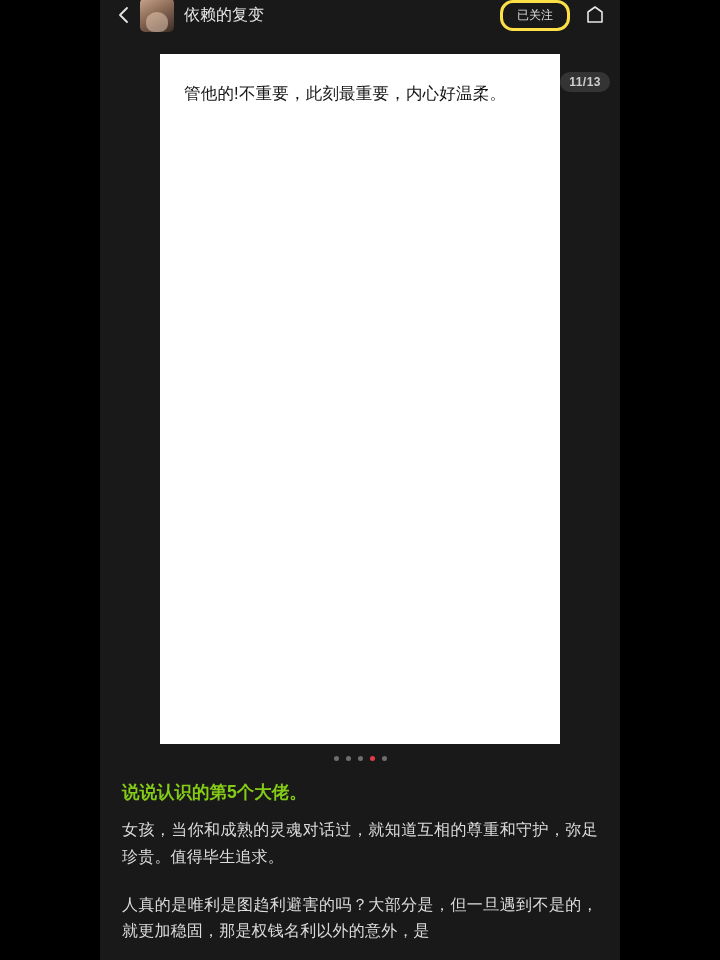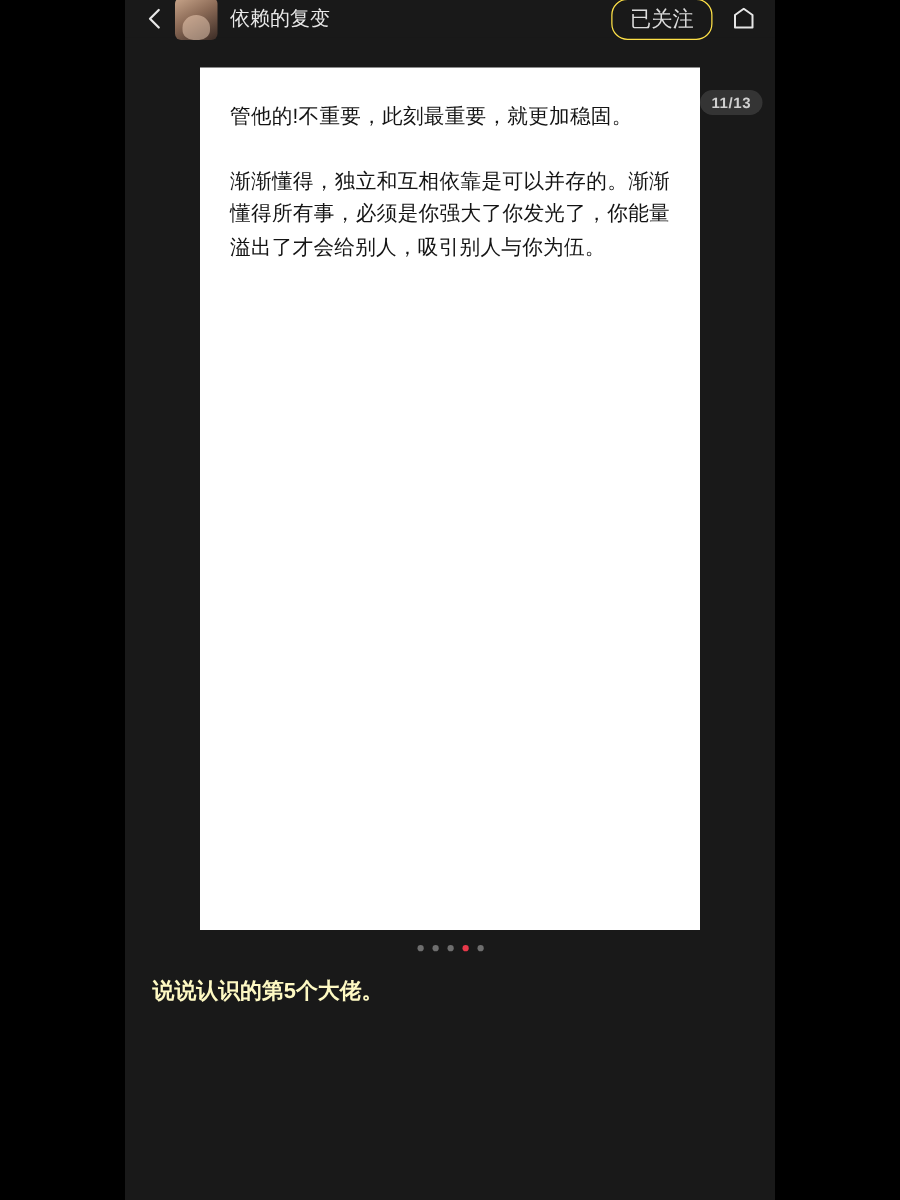--- a/index.html
+++ b/index.html
@@ -73,23 +73,23 @@
     white-space: nowrap;
     overflow: hidden;
   }
   .topbar-right {
     margin-left: auto;
     display: flex;
     align-items: center;
     gap: 14px;
   }
   .follow-btn {
-    border: 1px solid #fde047;
+    border: 3px solid #fde047;
     color: #dcdcdc;
-    font-size: 17px;
+    font-size: 12px;
     border-radius: 13px;
     padding: 4px 14px;
     background: transparent;
     white-space: nowrap;
   }
   .share-icon {
     width: 22px;
     height: 22px;
     display: flex;
     align-items: center;
@@ -144,21 +144,21 @@
     background: #6e6e6e;
   }
   .dot.active {
     background: #e8394a;
   }
   
   .post-body {
     padding: 6px 22px 0 22px;
   }
   .post-title {
-    color: #fef9c3;
+    color: #84cc16;
     font-size: 17.5px;
     font-weight: bold;
     line-height: 1.5;
     margin: 6px 0 12px 0;
   }
   .post-para {
     color: #dcdcdc;
     font-size: 16px;
     line-height: 1.65;
     margin: 0 0 22px 0;
@@ -187,31 +187,32 @@
             <path d="M3,6 L10,1 L17,6 L17,16 L3,16 Z" fill="none" stroke="#e6e6e6" stroke-width="1.6" stroke-linejoin="round"></path>
           </svg>
         </div>
       </div>
     </div>
 
     <div class="card-wrap">
       <div class="date-badge">11/13</div>
 
       <div class="card">
-        <p>管他的!不重要，此刻最重要，就更加稳固。</p>
-        <p>渐渐懂得，独立和互相依靠是可以并存的。渐渐懂得所有事，必须是你强大了你发光了，你能量溢出了才会给别人，吸引别人与你为伍。</p>
+        <p>管他的!不重要，此刻最重要，内心好温柔。</p>
       </div>
 
       <div class="dots">
         <span class="dot"></span>
         <span class="dot"></span>
         <span class="dot"></span>
         <span class="dot active"></span>
         <span class="dot"></span>
       </div>
     </div>
 
     <div class="post-body">
       <div class="post-title">说说认识的第5个大佬。</div>
+      <p class="post-para">女孩，当你和成熟的灵魂对话过，就知道互相的尊重和守护，弥足珍贵。值得毕生追求。</p>
+      <p class="post-para">人真的是唯利是图趋利避害的吗？大部分是，但一旦遇到不是的，就更加稳固，那是权钱名利以外的意外，是</p>
     </div>
 
   </div>
 </div>
 
 </body></html>

